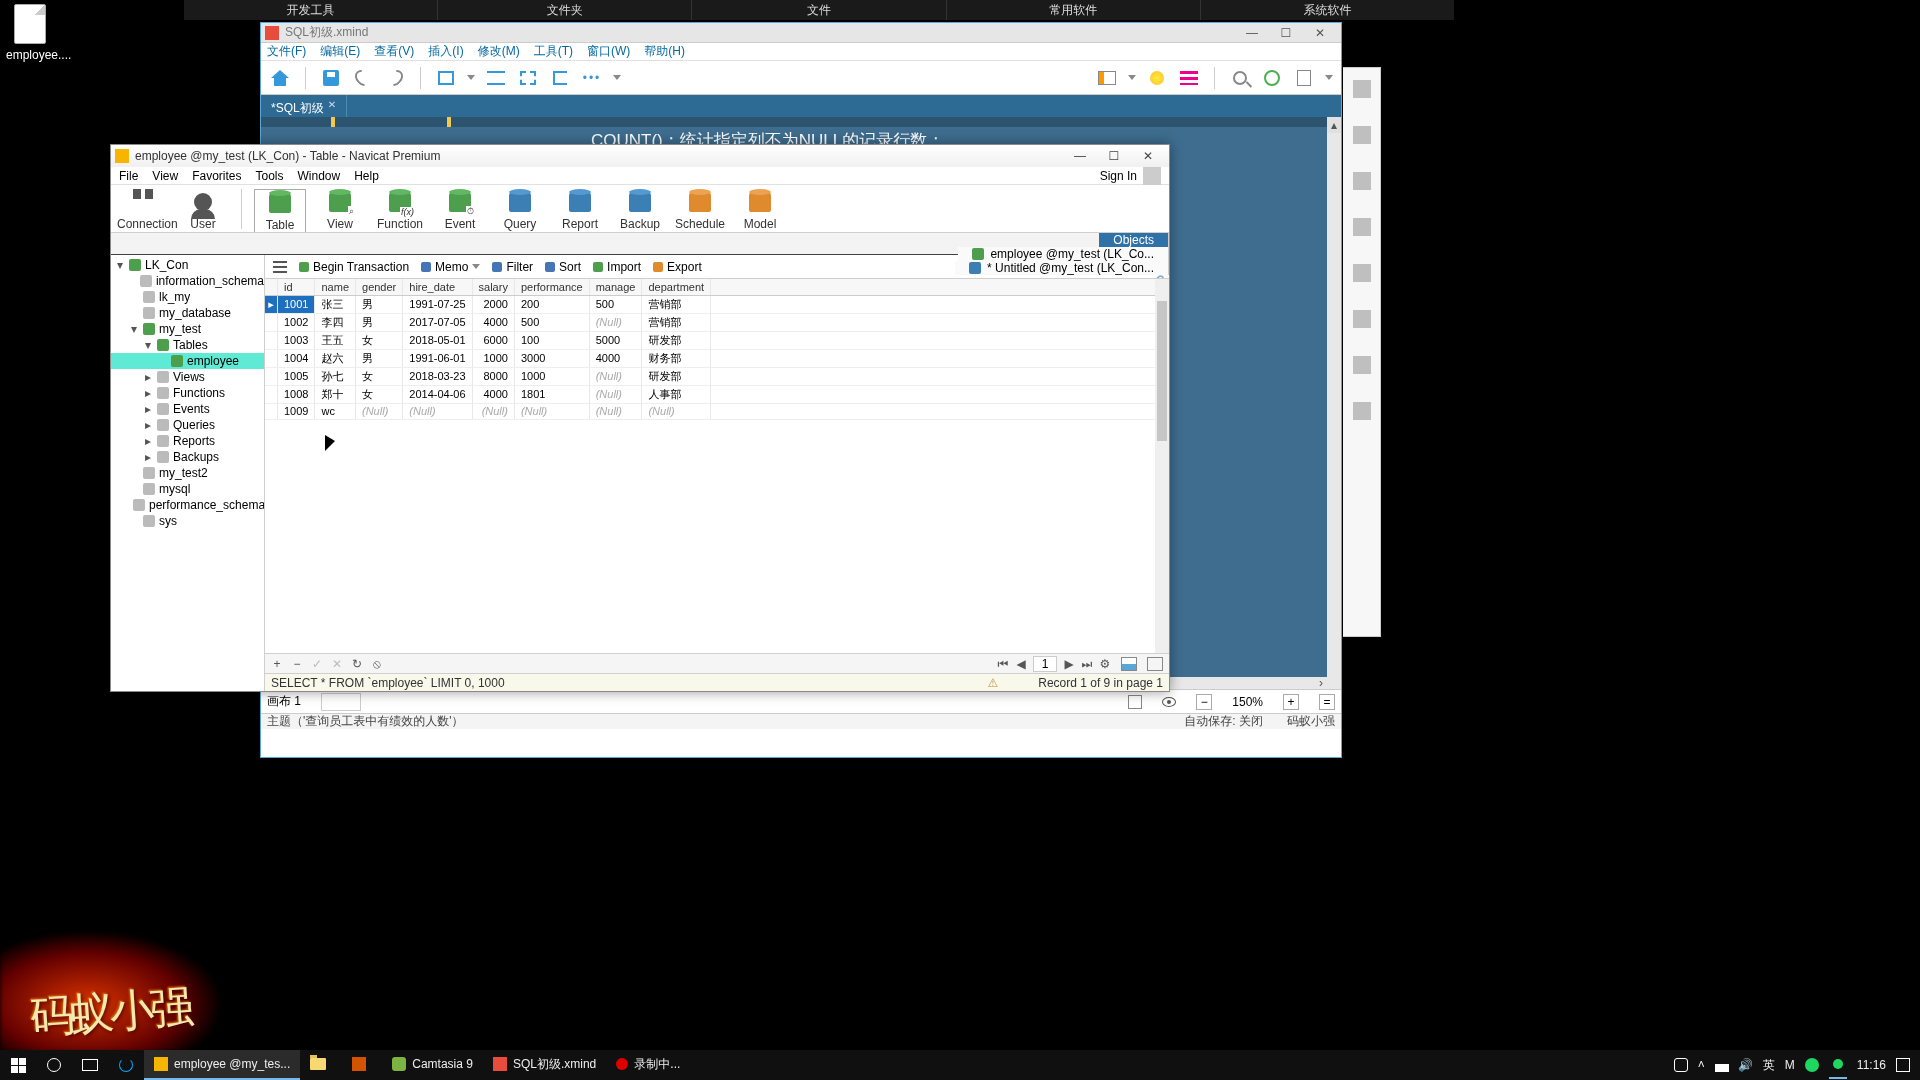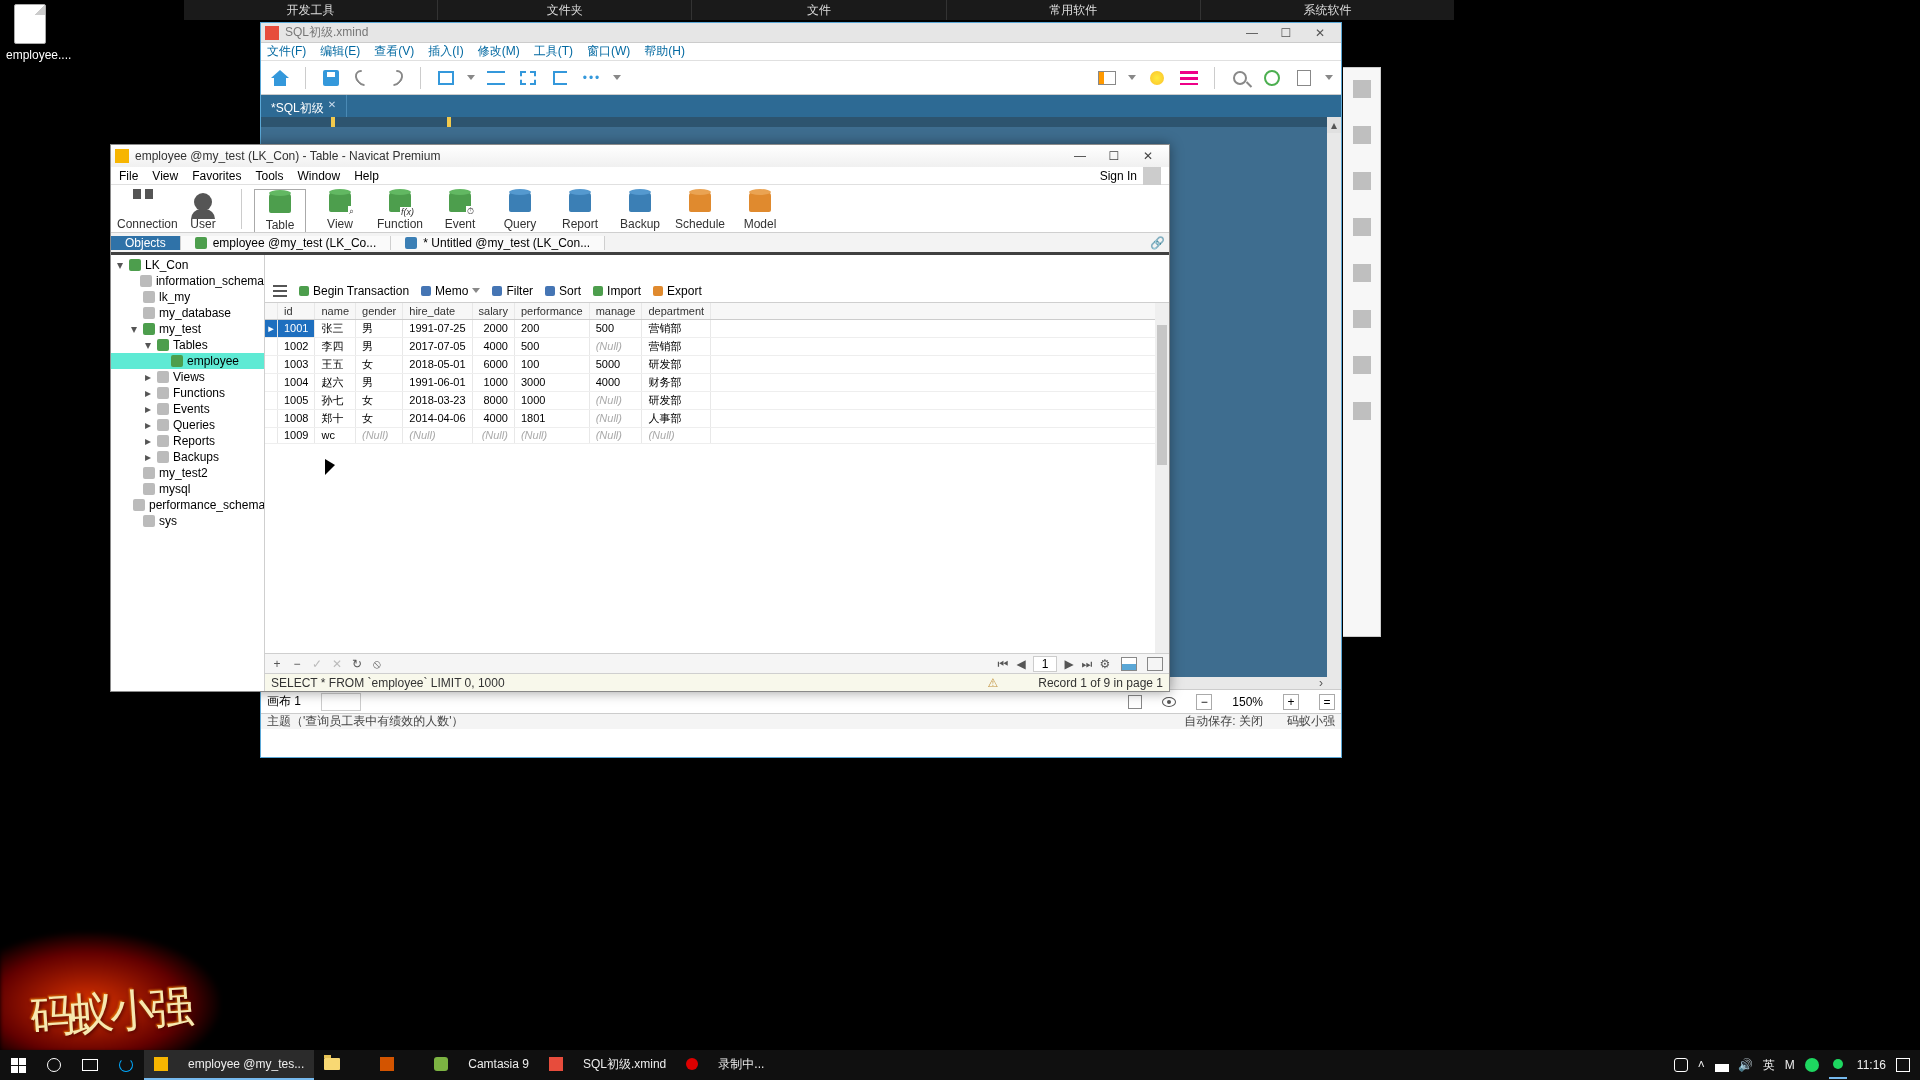--- a/index.html
+++ b/index.html
@@ -84,35 +84,35 @@
 .nv-tool { width: 52px; text-align: center; color: #333; cursor: default; }
 .nv-tool .ic { width: 30px; height: 26px; margin: 0 auto 2px; display: flex; align-items: center; justify-content: center; position: relative; }
 .nv-tool.active { background: #fff; border: 1px solid #aaa; border-bottom: none; }
 .ic-conn { width: 26px; height: 20px; } .ic-conn::before { content: ""; position: absolute; top: 0; left: 5px; width: 8px; height: 10px; background: #555; } .ic-conn::after { content: ""; position: absolute; top: 0; right: 5px; width: 8px; height: 10px; background: #555; }
 .ic-user { width: 18px; height: 18px; border-radius: 50%; background: #555; position: relative; } .ic-user::after { content: ""; position: absolute; bottom: -8px; left: -3px; width: 24px; height: 10px; background: #555; border-radius: 10px 10px 0 0; }
 .cyl { width: 22px; height: 20px; background: #4d9e4d; border-radius: 4px 4px 2px 2px; position: relative; } .cyl::before { content: ""; position: absolute; top: -3px; left: 0; right: 0; height: 6px; background: #62b862; border-radius: 50%; }
 .cyl.blue { background: #3b7fb5; } .cyl.blue::before { background: #5499cf; }
 .cyl.orange { background: #e08a2e; } .cyl.orange::before { background: #eaa352; }
 .nv-tool .badge { position: absolute; bottom: -2px; right: 0; font-size: 9px; background: #fff; padding: 0 1px; }
 
-.nv-tabs { height: 22px; background: #f3f3f3; border-bottom: 3px solid #404040; display: flex; align-items: center; }
+.nv-tabs { height: 22px; background: #f3f3f3; border-bottom: 1px solid #404040; display: flex; align-items: flex-end; flex-direction: column; }
 .nv-tab { padding: 0 14px; display: flex; align-items: center; gap: 6px; border-right: 1px solid #cfcfcf; background: #fafafa; cursor: default; }
 .nv-tab.primary { background: #2f72a8; color: #fff; }
 .nv-tab .dbic { width: 12px; height: 12px; background: #4d9e4d; border-radius: 2px; }
 
 .nv-body { flex: 1; display: flex; min-height: 0; }
 .nv-tree { width: 154px; border-right: 1px solid #cfcfcf; overflow: auto; padding-top: 2px; }
 .nv-tree .node { display: flex; align-items: center; gap: 4px; padding: 1px 0 1px 4px; white-space: nowrap; cursor: default; }
 .nv-tree .node.sel { background: #5eead4; }
 .nv-tree .exp { width: 10px; color: #555; text-align: center; }
 .nv-tree .ti { width: 12px; height: 12px; background: #4d9e4d; border-radius: 2px; flex: none; }
 .nv-tree .ti.db { background: #4d9e4d; } .nv-tree .ti.grey { background: #bbb; }
 .pad1 { padding-left: 18px !important; } .pad2 { padding-left: 32px !important; } .pad3 { padding-left: 46px !important; }
 
-.nv-main { flex: 1; display: flex; flex-direction: column; min-width: 0; margin-top: 24px; }
+.nv-main { flex: 1; display: flex; flex-direction: column; min-width: 0; }
 .nv-actions { height: 24px; border-bottom: 1px solid #cfcfcf; display: flex; align-items: center; gap: 12px; padding: 0 8px; }
 .nv-actions .ab { display: flex; align-items: center; gap: 4px; cursor: default; }
 .nv-actions .dot { width: 10px; height: 10px; background: #4d9e4d; border-radius: 2px; }
 .nv-actions .dot.blue { background: #4575b4; } .nv-actions .dot.orange { background: #e08a2e; }
 .nv-actions .ham { width: 14px; height: 12px; display: flex; flex-direction: column; justify-content: space-between; }
 .nv-actions .ham div { height: 2px; background: #555; }
 
 .grid-wrap { flex: 1; overflow: auto; position: relative; }
 table.grid { border-collapse: collapse; width: 100%; }
 table.grid th, table.grid td { border-right: 1px solid #e8e8e8; border-bottom: 1px solid #eee; padding: 1px 6px; text-align: left; font-size: 11px; height: 16px; white-space: nowrap; }
@@ -140,21 +140,21 @@
 
 
 .watermark { position: absolute; bottom: 28px; left: 0; width: 220px; height: 120px; pointer-events: none; }
 .watermark .flame { position: absolute; inset: 0; background: radial-gradient(ellipse at 40% 60%, rgba(255,60,0,.85), rgba(180,0,0,.55) 50%, transparent 72%); filter: blur(2px); }
 .watermark .script { position: absolute; bottom: 10px; left: 30px; font-family: "STKaiti","KaiTi",cursive; font-size: 44px; color: #f7e8b0; text-shadow: 1px 1px 4px #400, -1px -1px 2px #f80; transform: rotate(-4deg); letter-spacing: -4px; }
 
 
 .taskbar { position: absolute; bottom: 0; left: 0; right: 0; height: 30px; background: #101010; display: flex; align-items: center; color: #eee; }
 .taskbar .tb-btn { width: 36px; height: 30px; display: flex; align-items: center; justify-content: center; cursor: default; }
 .taskbar .tb-btn.search { color: #fff; }
-.taskbar .task { height: 30px; padding: 0 10px; display: flex; align-items: center; gap: 20px; border-bottom: 2px solid transparent; cursor: default; }
+.taskbar .task { height: 30px; padding: 0 10px; display: flex; align-items: center; gap: 6px; border-bottom: 2px solid transparent; cursor: default; }
 .taskbar .task.active { background: #2b2b2b; border-bottom-color: #76b9ed; }
 .taskbar .task .tic { width: 14px; height: 14px; }
 .taskbar .tray { margin-left: auto; display: flex; align-items: center; gap: 10px; padding: 0 10px; }
 .tray-ic { width: 14px; height: 14px; display: inline-block; }
 .win-logo { display: grid; grid-template-columns: 7px 7px; grid-template-rows: 7px 7px; gap: 1px; }
 .win-logo div { background: #fff; }
 .circle-wb { width: 14px; height: 14px; border: 1.5px solid #fff; border-radius: 50%; }
 .swirl { width: 14px; height: 14px; border: 1.5px solid #0af; border-top-color: transparent; border-radius: 50%; }
 .folder-ic { width: 16px; height: 12px; background: #f8d873; border-radius: 1px; position: relative; } .folder-ic::before { content: ""; position: absolute; top: -3px; left: 0; width: 7px; height: 3px; background: #e7c356; }
 .cam-ic { width: 14px; height: 14px; background: #7cb342; border-radius: 3px; }
@@ -250,20 +250,21 @@
     <div class="caret"></div>
   </div>
   <div class="xm-tabs">
     <div class="xm-tab">
       <span>*SQL初级</span>
       <span class="x">✕</span>
     </div>
   </div>
   <div class="xm-canvas">
     <div class="ruler-top"></div>
+    <div class="banner">COUNT()：统计指定列不为NULL的记录行数；</div>
     <div class="vscroll">
       <div class="up">▴</div>
     </div>
     <div class="hscroll">
       <span style="padding-left:4px">‹</span>
       <div class="thumb"></div>
       <span style="padding-right:4px">›</span>
     </div>
   </div>
   <div class="xm-foot">

